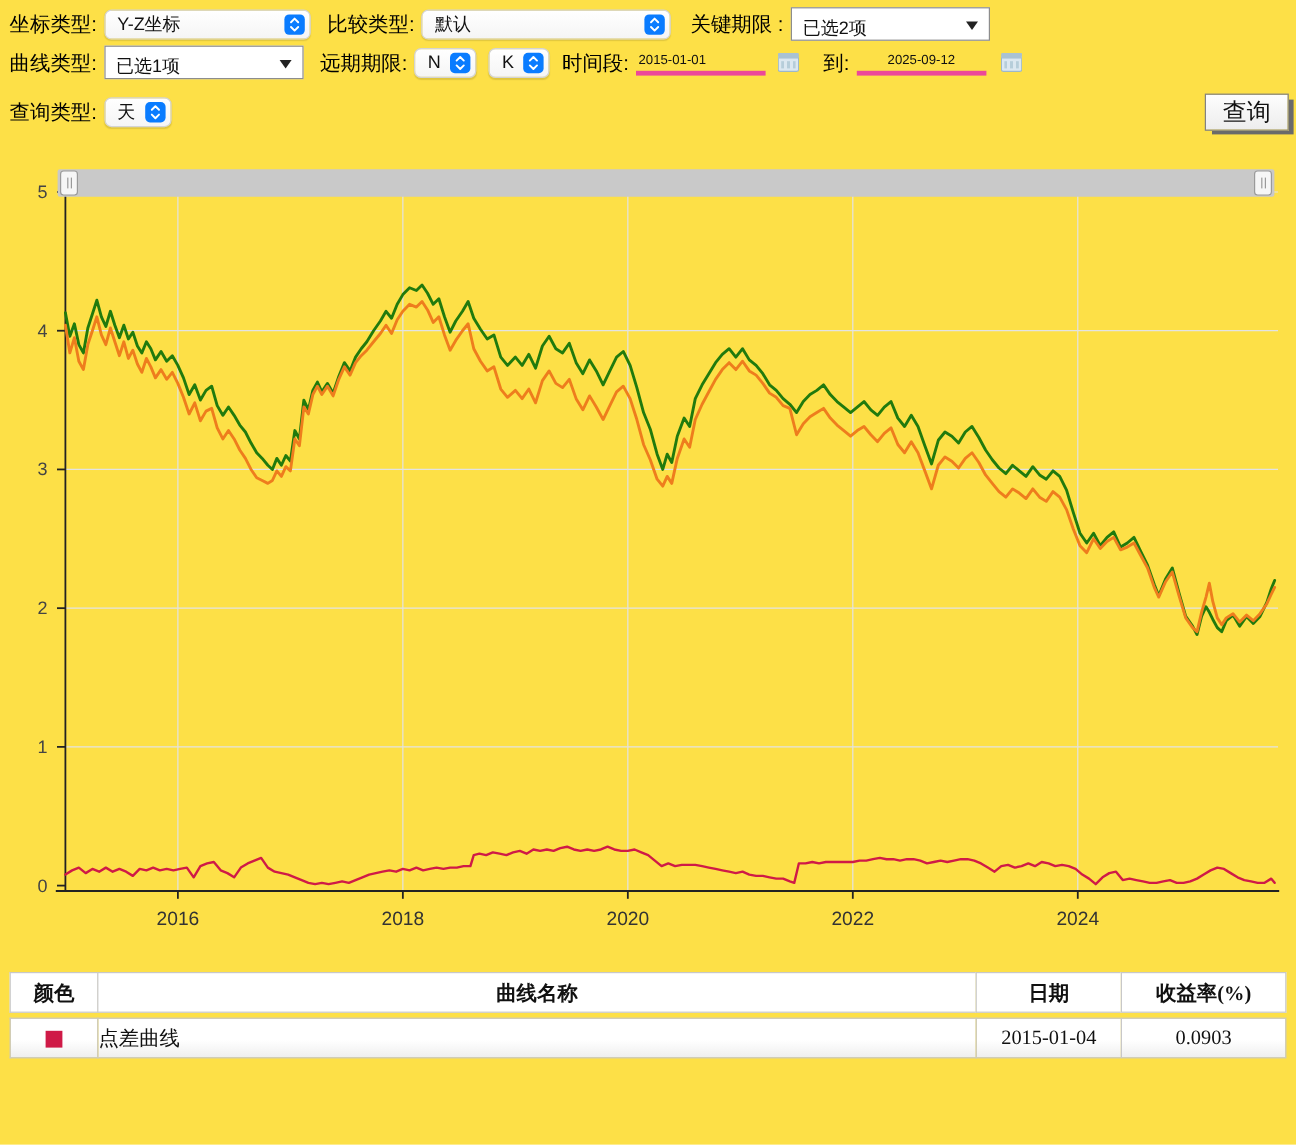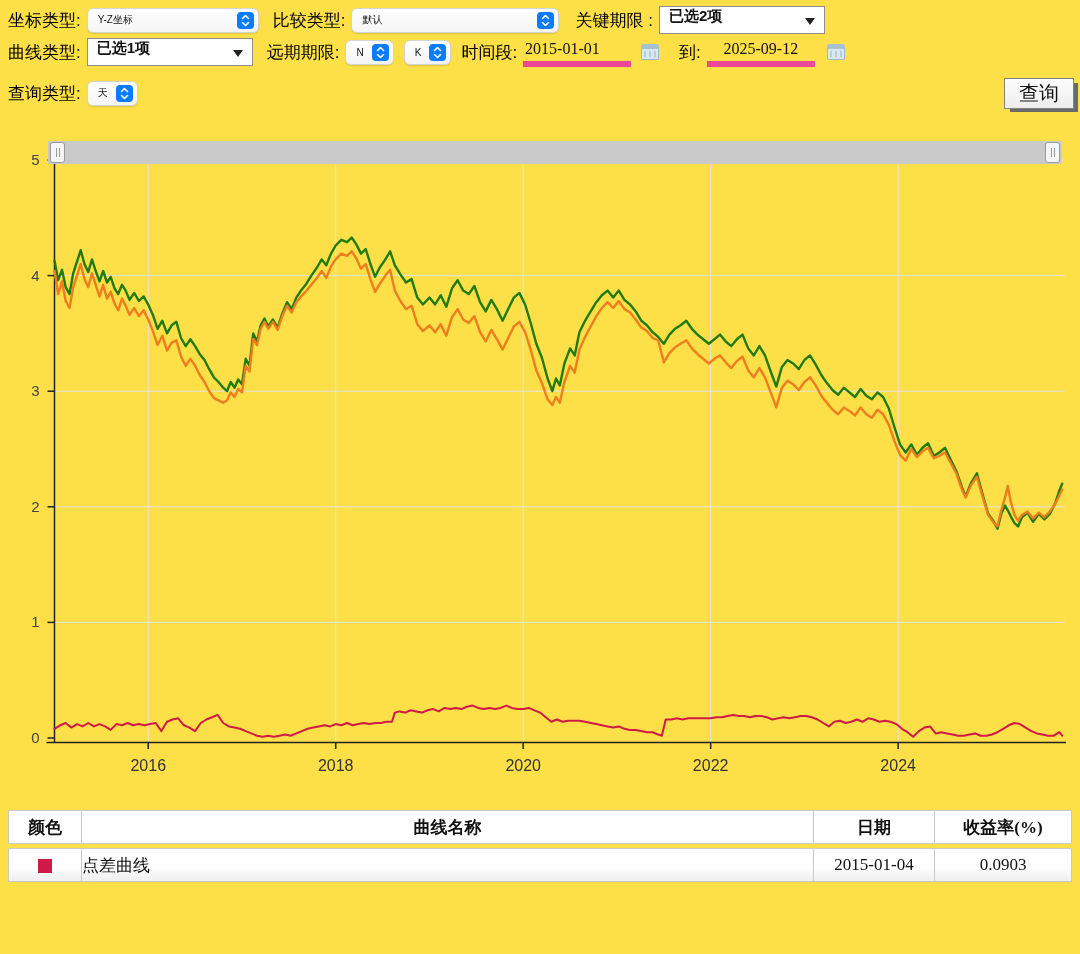--- a/index.html
+++ b/index.html
@@ -5,32 +5,32 @@
   html,body{margin:0;padding:0;background:#fff;}
   #app{position:relative;width:1080px;height:954px;overflow:hidden;background:#fde047;
        font-family:"Liberation Sans","DejaVu Sans",sans-serif;font-size:17px;color:#000;}
   .crow{position:absolute;left:8px;display:flex;align-items:center;height:30px;white-space:nowrap;}
   .lbl{font-size:17px;color:#000;}
   
   .macsel{display:inline-flex;align-items:center;justify-content:space-between;
           height:25px;background:linear-gradient(#ffffff,#f5f5f5);
           border:1px solid #d4d4d4;border-radius:6px;box-shadow:0 1px 1px rgba(0,0,0,.12);
           padding:0 4px 0 10px;box-sizing:border-box;cursor:default;}
-  .macsel .txt{font-size:10px;color:#111;margin-right:8px;}
+  .macsel .txt{font-size:15px;color:#111;margin-right:8px;}
   .stepper{width:17px;height:17px;border-radius:4px;background:#0a7cff;flex:0 0 auto;
            display:flex;align-items:center;justify-content:center;}
   
-  .dd{position:relative;display:inline-flex;align-items:flex-start;height:28px;background:#fff;
-      border:1px solid #8d8d8d;box-sizing:border-box;padding:0 26px 0 9px;cursor:default;font-weight:bold;}
+  .dd{position:relative;display:inline-flex;align-items:flex-end;height:28px;background:#fff;
+      border:1px solid #8d8d8d;box-sizing:border-box;padding:0 26px 0 9px;cursor:default;}
   .dd .txt{font-size:15px;color:#111;}
   .dd .arrow{position:absolute;right:9px;top:11px;width:0;height:0;
              border-left:5px solid transparent;border-right:5px solid transparent;
              border-top:7px solid #222;}
-  .dateinput{border:none;border-bottom:6px solid #ec4899;outline:none;width:104px;
-             font-family:Liberation Serif, serif;font-size:16px;color:#111;
+  .dateinput{border:none;border-bottom:4px solid #ec4899;outline:none;width:104px;
+             font-family:Liberation Sans, sans-serif;font-size:11px;color:#111;
              background:transparent;padding:2px 2px 3px 2px;}
   .calicon{position:relative;display:inline-block;width:18px;height:16px;background:#dbe7f0;
            border:1px solid #9db8c9;border-top:5px solid #a9c2d3;border-radius:2px;box-sizing:border-box;}
   .calicon:after{content:"";position:absolute;left:2px;top:2px;right:2px;bottom:2px;
            background:repeating-linear-gradient(90deg,#b6cdda 0 2px,transparent 2px 5px);}
   .querybtn{position:absolute;top:78px;right:6px;height:31px;padding:0 14px;
             background:linear-gradient(#fdfdfd,#ededed);border:1px solid #828282;
             box-shadow:5px 4px 0 -1px #6a6a6a;font-family:"Liberation Sans",sans-serif;
             font-size:20px;color:#111;cursor:pointer;}
   

